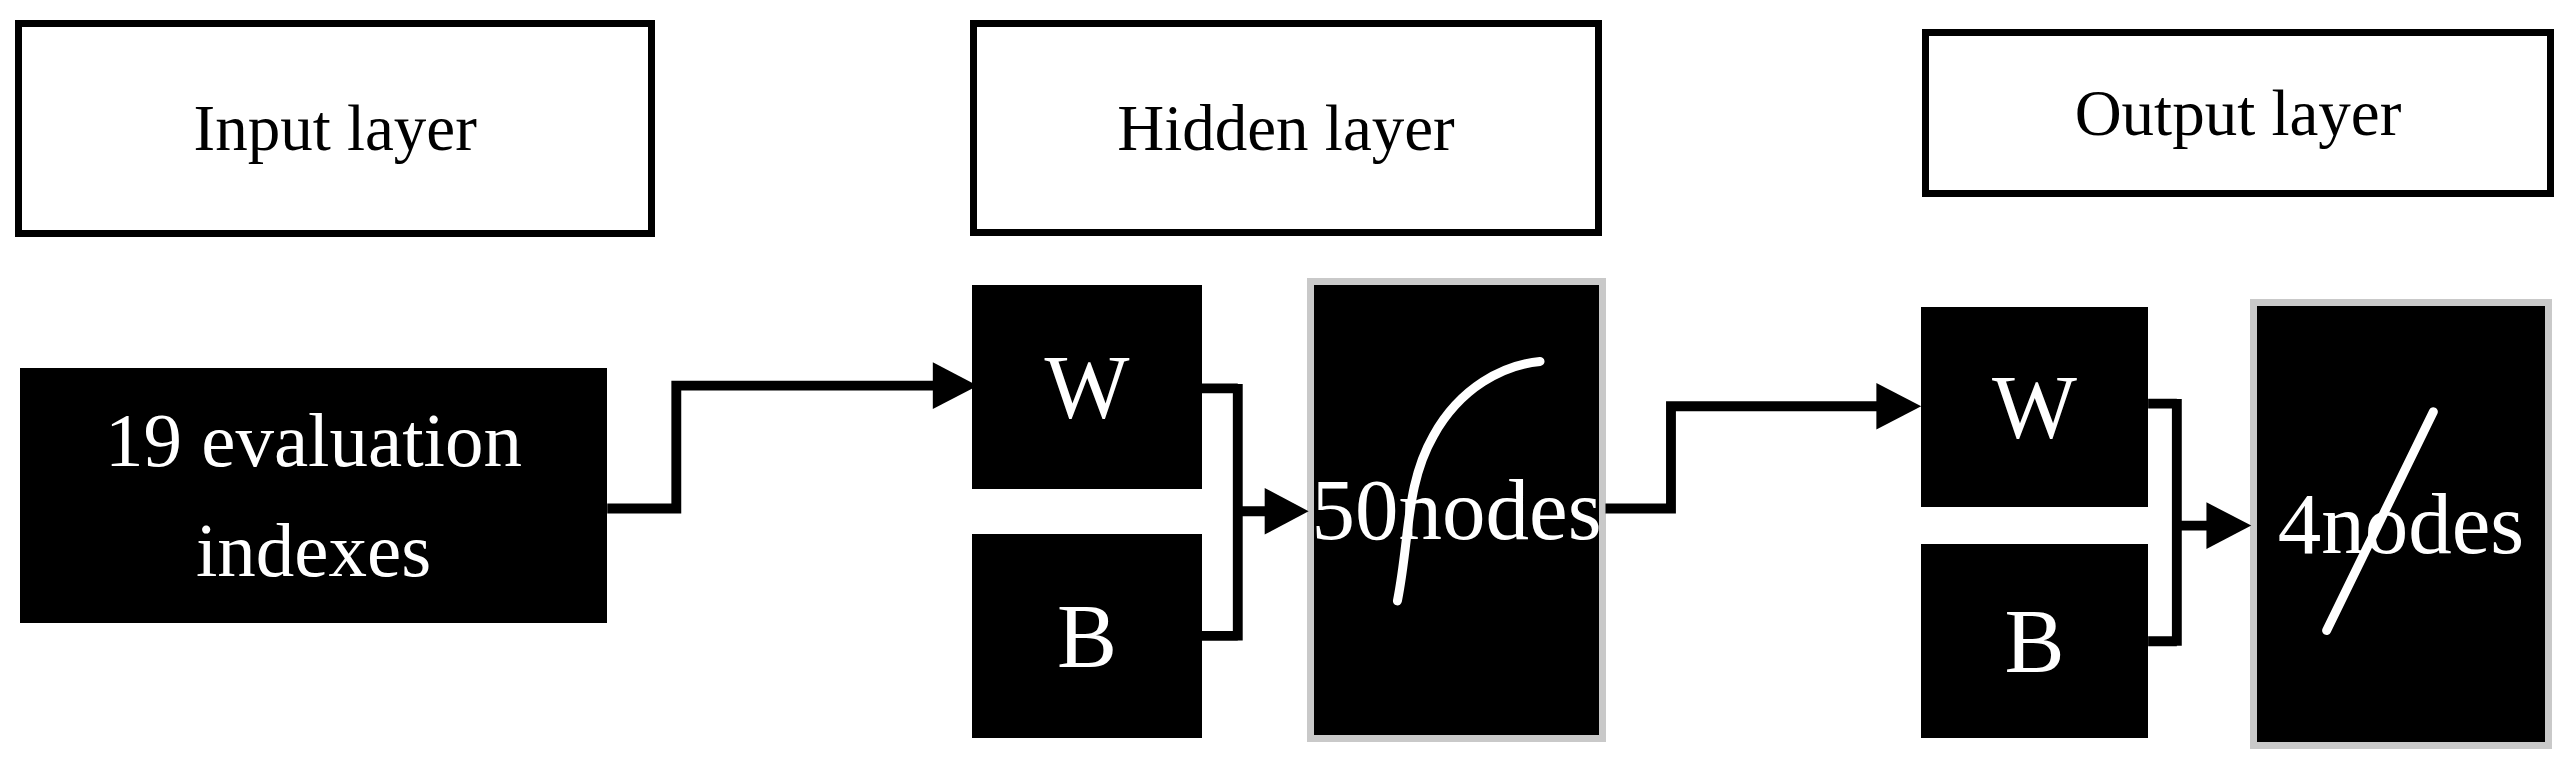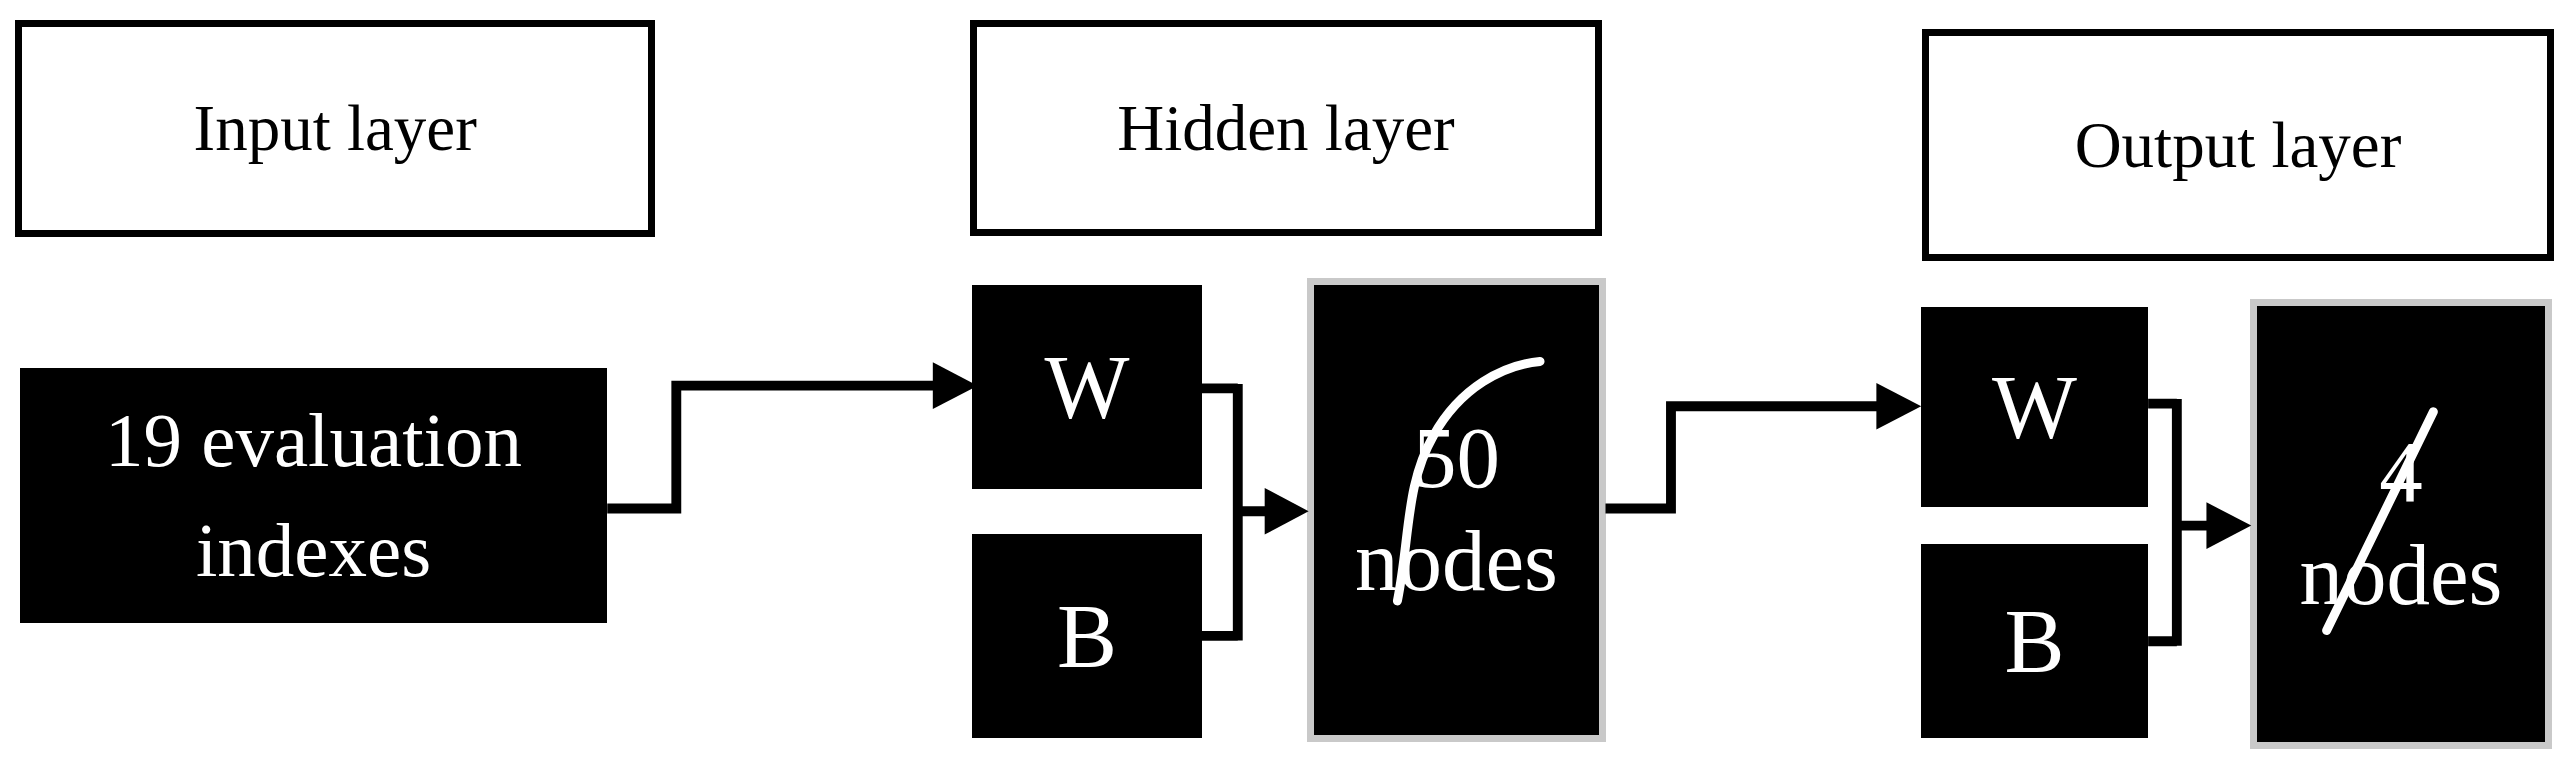--- a/index.html
+++ b/index.html
@@ -23,42 +23,42 @@
     box-sizing:border-box;
     background:#000000;color:#ffffff;
     display:flex;align-items:center;justify-content:center;
     text-align:center;
   }
   .featurebox{font-size:77px;line-height:1.42;}
   .featurebox span{display:block;width:100%;}
   .wbbox{font-size:90px;}
   .nodesbox{
     border:7.2px solid #c9c9c9;
-    flex-direction:column;
+    flex-direction:row;
     font-size:87px;line-height:1.18;
   }
   .overlay{
     position:absolute;left:0;top:0;width:2576px;height:783px;
     pointer-events:none;
   }
 </style>
 </head>
 <body>
 
 <div class="canvas">
 
   <div class="titlebox" style="left:15.2px;top:20px;width:640px;height:217px;">
     <span>Input layer</span>
   </div>
 
   <div class="titlebox" style="left:970px;top:20px;width:632px;height:216px;">
     <span>Hidden layer</span>
   </div>
 
-  <div class="titlebox" style="left:1922px;top:29px;width:632px;height:232px;">
+  <div class="titlebox" style="left:1922px;top:29px;width:632px;height:168px;">
     <span>Output layer</span>
   </div>
 
   <div class="blackbox featurebox" style="left:20px;top:368px;width:587px;height:255px;">
     <span>19 evaluation indexes</span>
   </div>
 
   <div class="blackbox wbbox" style="left:972px;top:285px;width:230px;height:204px;">
     <span>W</span>
   </div>

